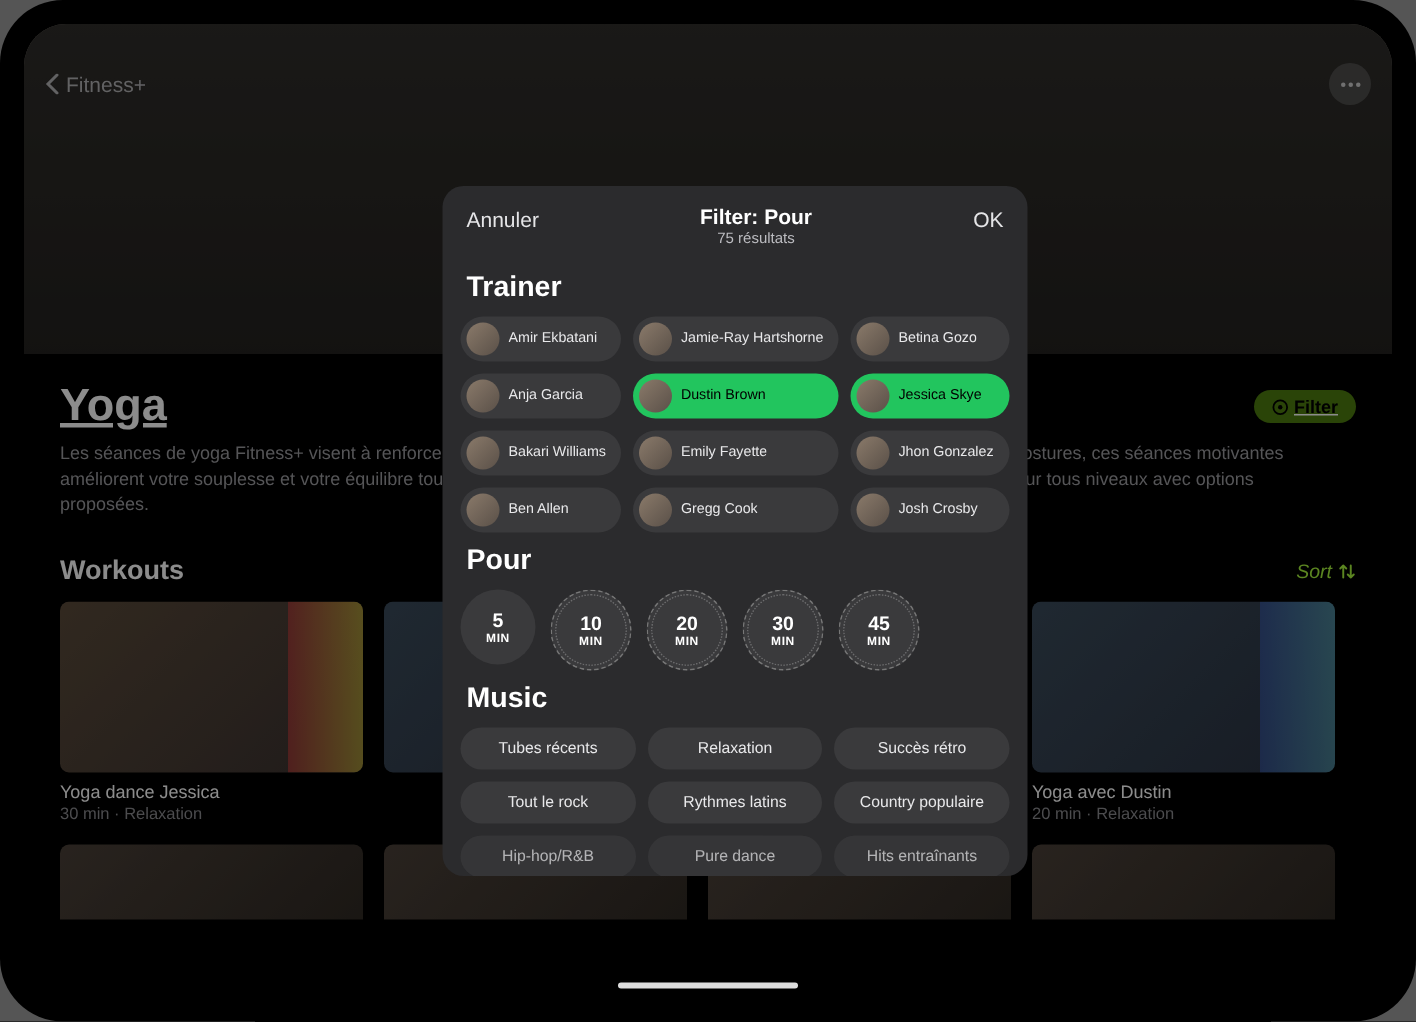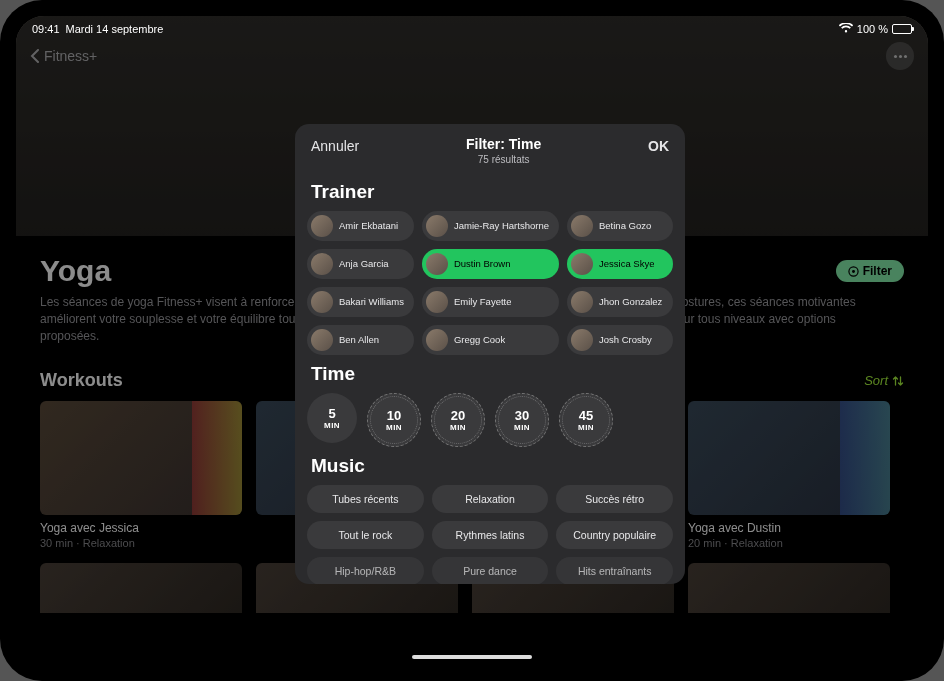--- a/index.html
+++ b/index.html
@@ -21,23 +21,23 @@
   .hero::after { content:""; position:absolute; inset:0; background: rgba(0,0,0,0.55); }
   .nav { position: absolute; top: 26px; left: 14px; right: 14px; display: flex; justify-content: space-between; align-items: center; z-index: 10; }
   .back { color: #b2b2b5; font-size: 14px; display:flex; align-items:center; gap:4px; }
   .back svg { width:10px; height:14px; }
   .more { width: 28px; height: 28px; border-radius: 50%; background: rgba(120,120,120,0.45); display:flex; align-items:center; justify-content:center; }
   .more-dots { display:flex; gap:2px; }
   .more-dots span { width:3px; height:3px; background:#ccc; border-radius:50%; }
 
   
   .content { position: absolute; top: 220px; left: 0; right: 0; bottom: 0; background: #000; padding: 18px 24px 0; }
-  .title-row { display:flex; justify-content:space-between; align-items:center; }
+  .title-row { display:flex; justify-content:space-between; align-items:center;text-decoration:underline; }
   .title { font-size: 30px; font-weight: 700; }
-  .filter-pill { background: #86efac; color: #000; border-radius: 14px; padding: 4px 12px; font-size: 12px; font-weight: 600; display:flex; align-items:center; gap:4px; }
+  .filter-pill { background: #4d7c0f; color: #000; border-radius: 14px; padding: 4px 12px; font-size: 12px; font-weight: 600; display:flex; align-items:center; gap:4px; }
   .desc { color: #9b9b9f; font-size: 12px; margin-top: 6px; line-height: 1.4; max-width: 820px; }
   .section-row { display:flex; justify-content:space-between; align-items:center; margin-top: 26px; }
   .section-title { font-size: 18px; font-weight: 700; }
   .sort { color: #a6f33c; font-size: 13px; display:flex; align-items:center; gap:4px;font-style:italic; }
   .workout-row { display:flex; gap:14px; margin-top:10px; overflow:hidden; }
   .workout-card { flex: 0 0 202px; }
   .workout-thumb { width: 202px; height: 114px; border-radius: 6px; background: linear-gradient(135deg, #5a4a3a, #3a3230); position: relative; overflow:hidden; }
   .workout-thumb .stripe { position:absolute; right:0; top:0; bottom:0; width:50px; background: linear-gradient(90deg, rgba(200,60,60,0.6), rgba(220,200,60,0.6)); }
   .workout-thumb.t2 { background: linear-gradient(135deg,#3a4a5a,#2a3240); }
   .workout-thumb.t2 .stripe { background: linear-gradient(90deg, rgba(60,100,200,0.5), rgba(100,200,220,0.5)); }
@@ -48,21 +48,21 @@
 
   .home-indicator { position:absolute; bottom:6px; left:50%; transform:translateX(-50%); width:120px; height:4px; background:#ddd; border-radius:3px; z-index:60; }
 
   
   .dim { position:absolute; inset:0; background: rgba(0,0,0,0.45); z-index: 20; }
 
   
   .modal { position:absolute; left: 279px; top: 108px; width: 390px; height: 460px; background: #2b2b2d; border-radius: 14px; z-index: 30; overflow:hidden; display:flex; flex-direction:column; }
   .modal-header { display:flex; align-items:flex-start; justify-content:space-between; padding: 12px 16px 8px; gap: 15px; }
   .modal-header .cancel, .modal-header .ok { font-size: 14px; color: #e5e5e7; padding-top:2px; }
-  .modal-header .ok { font-weight:700; }
+  .modal-header .ok { font-weight:400; }
   .modal-title-wrap { text-align:center; flex:1; }
   .modal-title { font-size: 14px; font-weight:600; }
   .modal-sub { font-size: 10px; color: #bcbcc0; margin-top:2px; }
   .modal-body { padding: 0 12px 12px; overflow:hidden; flex:1; }
   .group-label { font-size: 19px; font-weight:700; margin: 8px 0 8px 4px; }
 
   .trainer-grid { display:grid; grid-template-columns: repeat(3, 1fr); gap: 8px 8px; }
   .trainer-chip { display:flex; align-items:center; gap:6px; background: #3a3a3c; border-radius: 18px; padding: 4px 10px 4px 4px; height: 30px; }
   .trainer-chip.selected { background: #22c55e; color:#000; }
   .trainer-chip.selected .trainer-name { color:#000; }
@@ -83,35 +83,20 @@
 
   .filter-pill svg { width:11px; height:11px; }
   .sort svg { width:12px; height:12px; }
 </style>
 </head>
 <body>
 
 <div class="device">
   <div class="screen">
 
-    <div class="statusbar">
-      <div class="left">
-        <span>09:41</span>
-        <span>Mardi 14 septembre</span>
-      </div>
-      <div class="right">
-        <span class="wifi-icon">
-          <svg width="14" height="10" viewBox="0 0 14 10">
-              <path d="M7 9.5a1.2 1.2 0 100-2.4 1.2 1.2 0 000 2.4zM3.3 5.8a5.3 5.3 0 017.4 0l1.2-1.2a7 7 0 00-9.8 0l1.2 1.2zM1 3.5a8.5 8.5 0 0112 0l1.2-1.2a10.2 10.2 0 00-14.4 0L1 3.5z" fill="#fff"></path>
-            </svg>
-        </span>
-        <span>100 %</span>
-        <span class="battery-icon"><span class="battery-fill"></span></span>
-      </div>
-    </div>
 
     <div class="hero"></div>
     <div class="nav">
       <div class="back">
         <svg viewBox="0 0 10 14">
             <path d="M8 1L2 7l6 6" stroke="#b2b2b5" stroke-width="2" fill="none" stroke-linecap="round"></path>
           </svg>
         <span>Fitness+</span>
       </div>
       <div class="more">
@@ -144,21 +129,21 @@
               <path d="M3.5 2v8M3.5 2l-2 2M3.5 2l2 2M8.5 10V2M8.5 10l-2-2M8.5 10l2-2" stroke="#a6f33c" stroke-width="1.3" fill="none" stroke-linecap="round"></path>
             </svg>
         </div>
       </div>
 
       <div class="workout-row">
         <div class="workout-card">
           <div class="workout-thumb">
               <div class="stripe"></div>
             </div>
-          <div class="workout-name">Yoga avec Jessica</div>
+          <div class="workout-name">Yoga dance Jessica</div>
           <div class="workout-meta">30 min · Relaxation</div>
         </div>
         <div class="workout-card">
           <div class="workout-thumb t2">
               <div class="stripe"></div>
             </div>
           <div class="workout-name"></div>
           <div class="workout-meta"></div>
         </div>
         <div class="workout-card">
@@ -184,21 +169,21 @@
         <div class="peek"></div>
       </div>
     </div>
 
     <div class="dim"></div>
 
     <div class="modal">
       <div class="modal-header">
         <div class="cancel">Annuler</div>
         <div class="modal-title-wrap">
-          <div class="modal-title">Filter: Time</div>
+          <div class="modal-title">Filter: Pour</div>
           <div class="modal-sub">75 résultats</div>
         </div>
         <div class="ok">OK</div>
       </div>
       <div class="modal-body">
         <div class="group-label">Trainer</div>
         <div class="trainer-grid" id="trainer-grid">
             <div class="trainer-chip">
               <div class="avatar"></div>
               <div class="trainer-name">Amir Ekbatani</div>
@@ -242,21 +227,21 @@
             <div class="trainer-chip">
               <div class="avatar"></div>
               <div class="trainer-name">Gregg Cook</div>
             </div>
             <div class="trainer-chip">
               <div class="avatar"></div>
               <div class="trainer-name">Josh Crosby</div>
             </div>
           </div>
 
-        <div class="group-label">Time</div>
+        <div class="group-label">Pour</div>
         <div class="time-row" id="time-row">
             <div class="time-chip small">
               <div class="num">5</div>
               <div class="min">MIN</div>
             </div>
             <div class="time-chip dashed">
               <div class="ticks"></div>
               <div class="num">10</div>
               <div class="min">MIN</div>
             </div>

